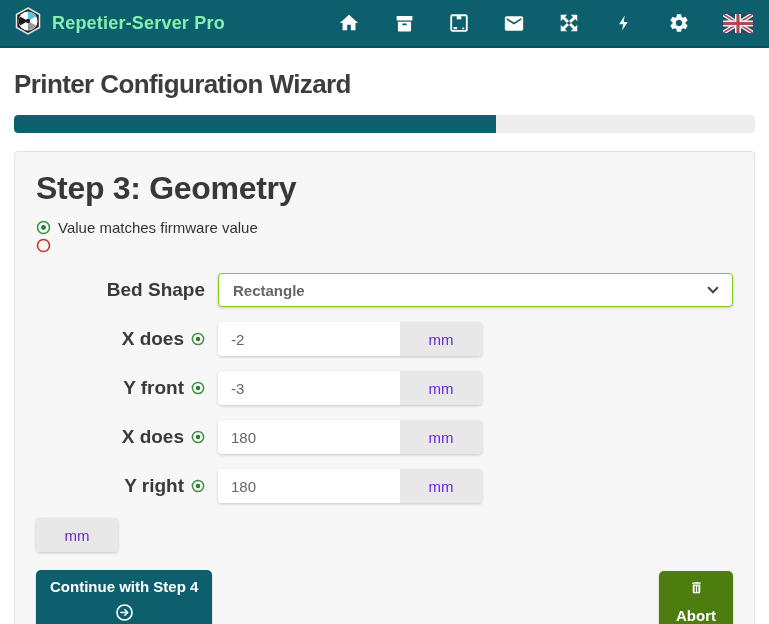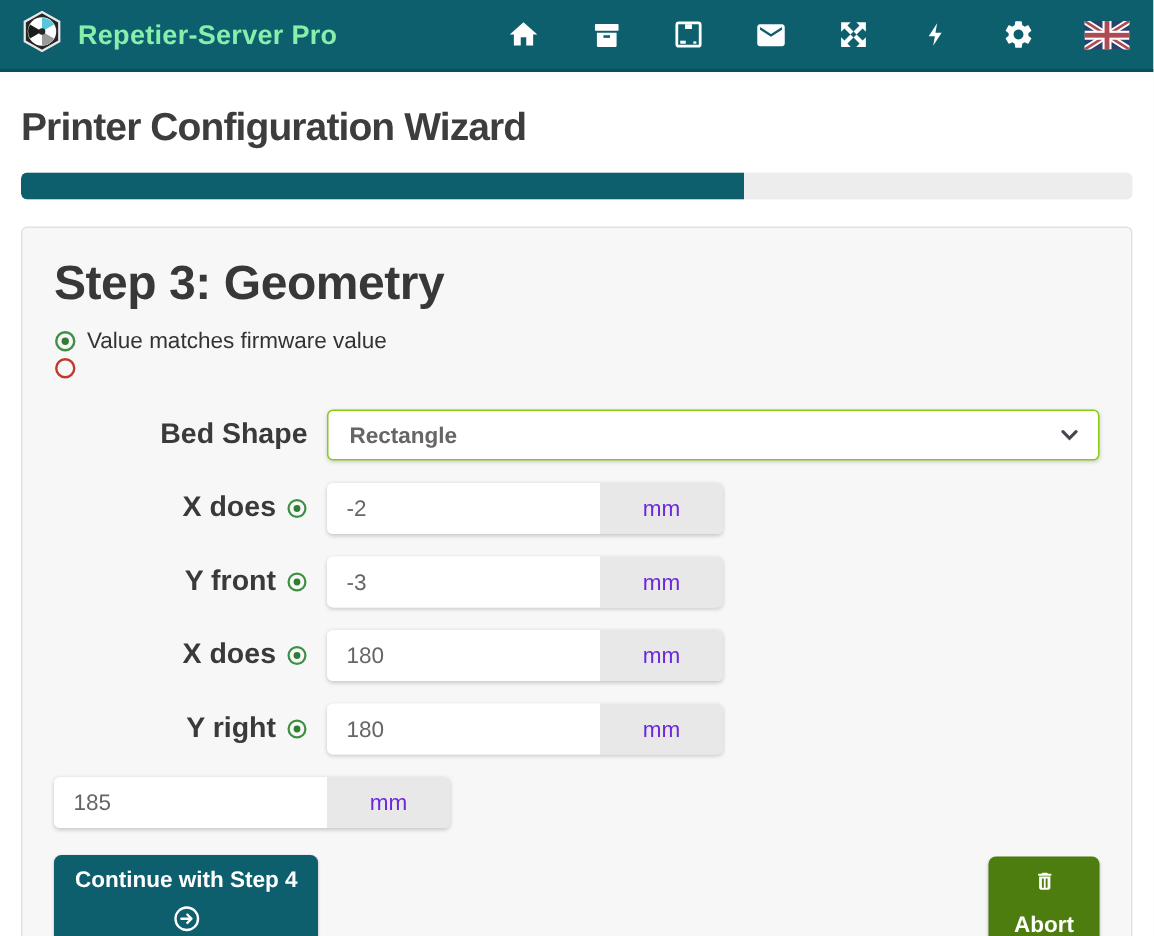--- a/index.html
+++ b/index.html
@@ -308,21 +308,20 @@
           </span>
         </div>
         <div class="input-group">
           <input class="field-input" type="text" value="180" style="">
           <span class="unit-addon">mm</span>
         </div>
       </div>
 
       <div class="form-row">
         <div class="input-group">
-          <input class="field-input" type="text" value="185" style="">
           <span class="unit-addon">mm</span>
         </div>
       </div>
 
     </div>
 
     <div class="panel-footer">
       <button class="btn btn-continue">
         <span>Continue with Step 4</span>
         <span>

